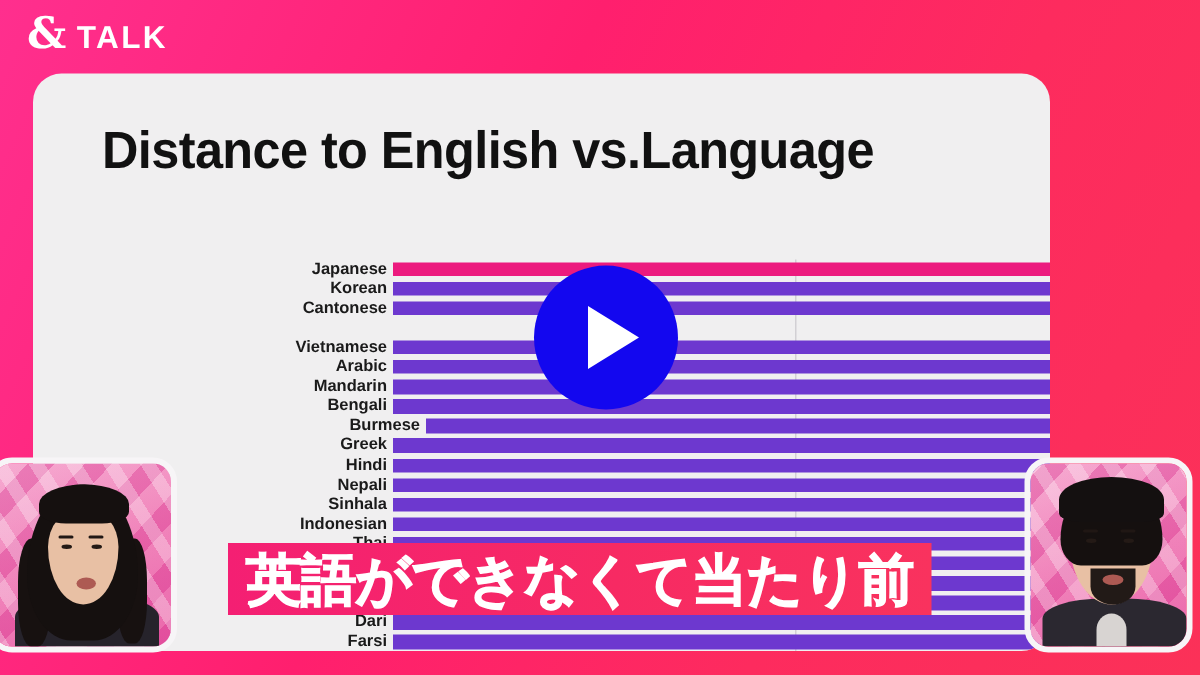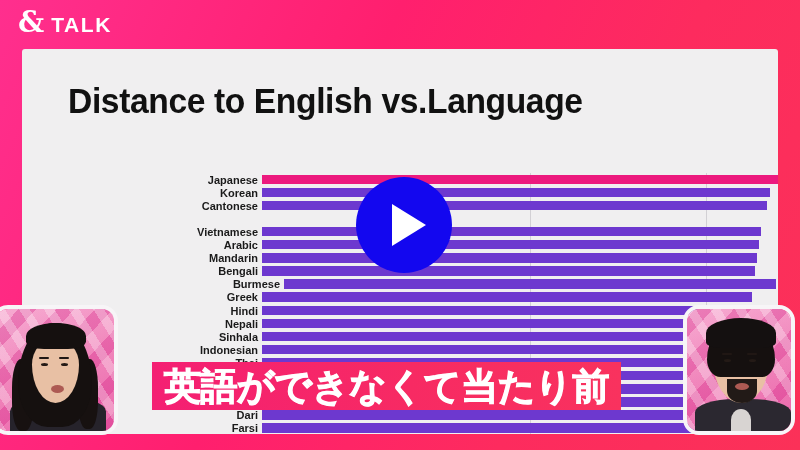--- a/index.html
+++ b/index.html
@@ -40,25 +40,26 @@
     font-weight: 700;
     letter-spacing: 1.6px;
     line-height: 1;
   }
 
   
   .card {
     position: absolute;
     left: 22px;
     top: 49px;
-    width: 756px;
+    width: 632px;
     height: 385px;
     background: #f0eff0;
-    border-radius: 3px;
+    border-radius: 19px;
     overflow: hidden;
+    padding-left: 46px;
   }
 
   .chart-title {
     position: absolute;
     left: 46px;
     top: 32px;
     font-size: 35px;
     font-weight: 700;
     color: #111111;
     letter-spacing: -0.4px;

